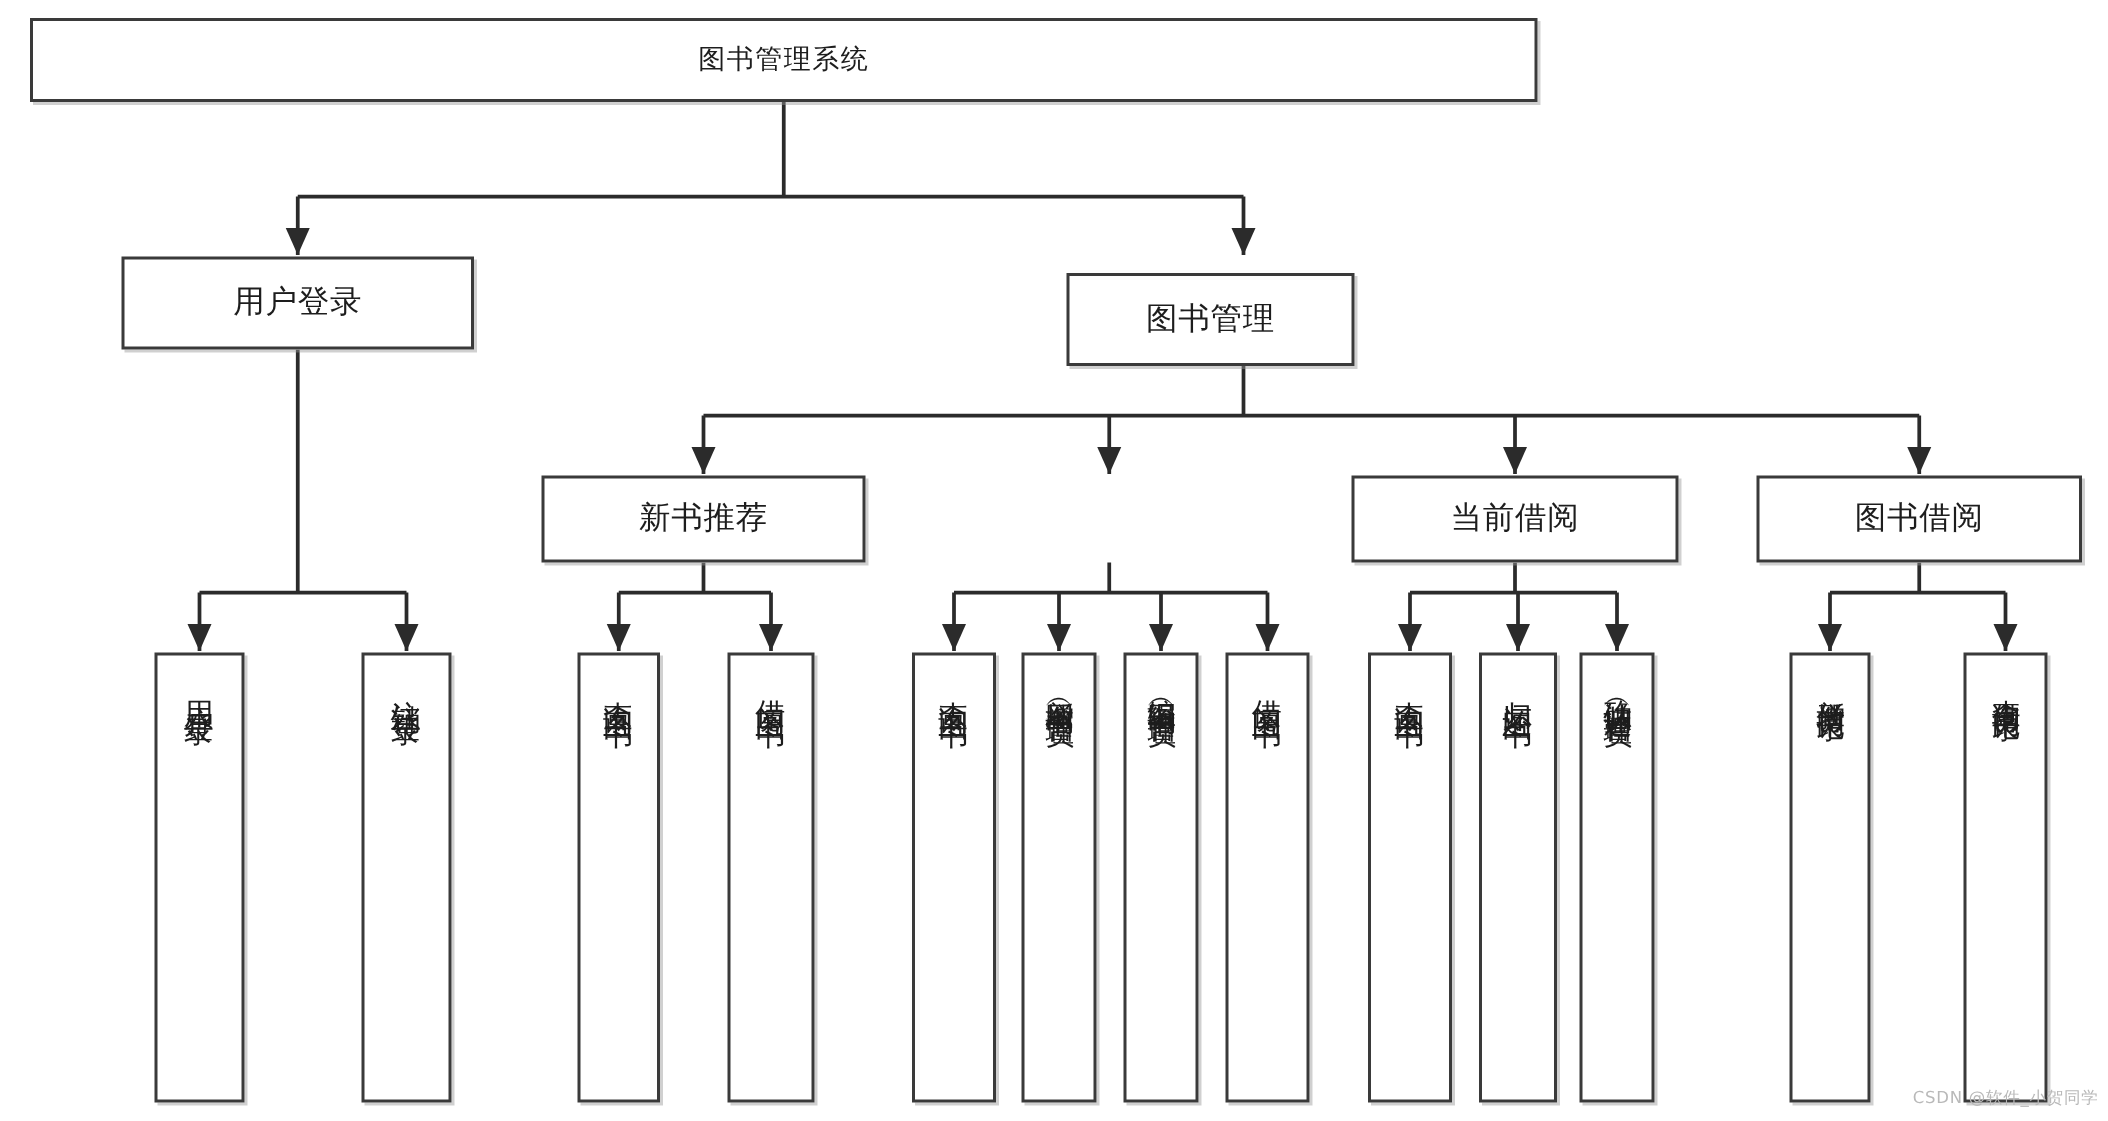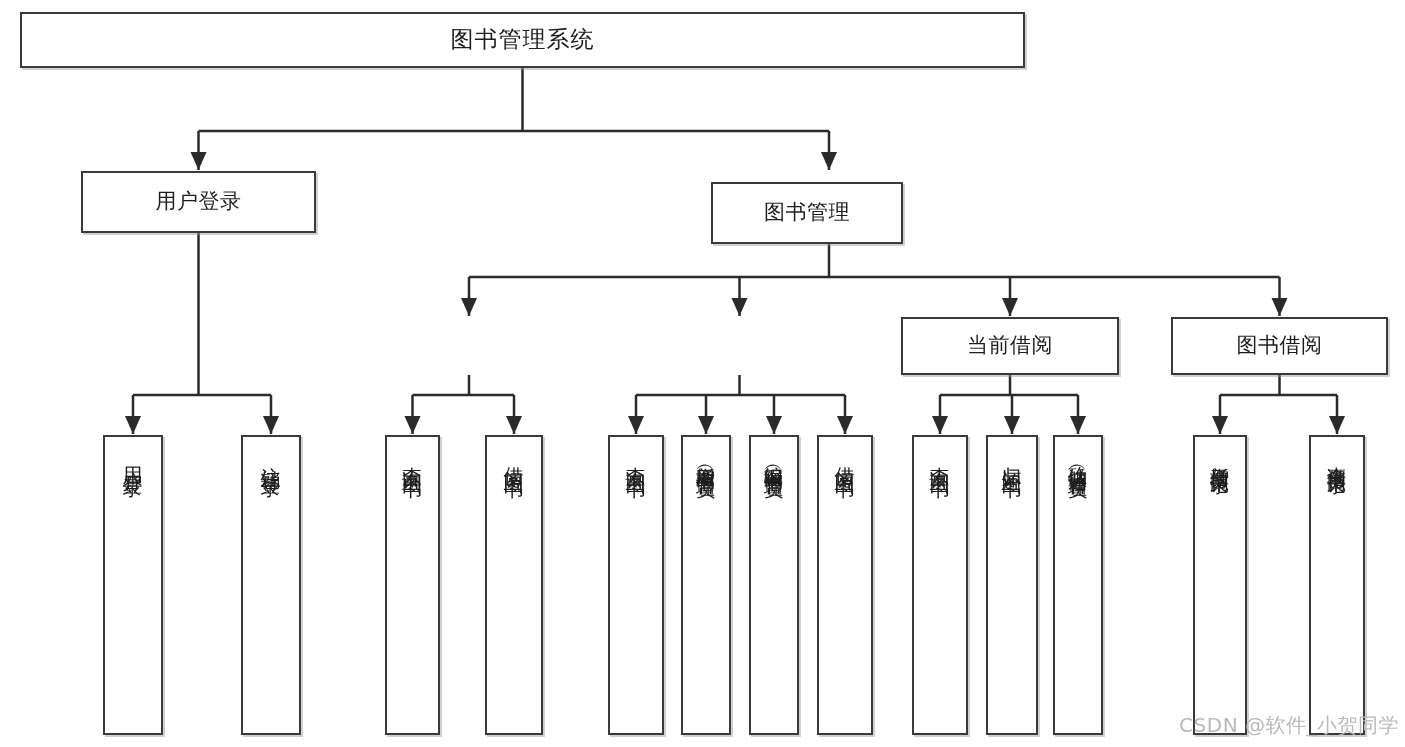--- a/index.html
+++ b/index.html
@@ -29,21 +29,21 @@
     color: #1d1d1d;
     line-height: 1.12;
     text-align: center;
     white-space: pre;
   }
   .node.horiz .label {
     font-size: 21px;
     letter-spacing: 0.5px;
   }
   .node.root .label {
-    font-size: 23px;
+    font-size: 18px;
     letter-spacing: 1px;
   }
   .node.vert {
     align-items: flex-start;
     justify-content: center;
     padding-top: 14px;
   }
   .node.vert .label {
     writing-mode: vertical-rl;
     text-orientation: upright;
@@ -60,21 +60,21 @@
     left: 0;
     top: 0;
     width: 1405px;
     height: 747px;
     pointer-events: none;
   }
   .watermark {
     position: absolute;
     right: 6px;
     bottom: 8px;
-    font-size: 20px;
+    font-size: 11px;
     color: #b9b9b9;
     letter-spacing: 0.5px;
     white-space: nowrap;
   }
 </style>
 </head>
 <body>
 
 <div id="canvas">
 
@@ -137,20 +137,23 @@
     <span class="label">图书管理系统</span>
   </div>
 
   <div class="node horiz" style="left: 81px; top: 171px; width: 235px; height: 62px;">
     <span class="label">用户登录</span>
   </div>
   <div class="node horiz" style="left: 711px; top: 163px; width: 192px; height: 62px; margin-top: 19px;">
     <span class="label">图书管理</span>
   </div>
 
+  <div class="node horiz" style="left: 361px; top: 317px; width: 216px; height: 58px;">
+    <span class="label">新书推荐</span>
+  </div>
   <div class="node horiz" style="left: 901px; top: 317px; width: 218px; height: 58px;">
     <span class="label">当前借阅</span>
   </div>
   <div class="node horiz" style="left: 1171px; top: 317px; width: 217px; height: 58px;">
     <span class="label">图书借阅</span>
   </div>
 
   <div class="node vert" style="left: 103px; top: 435px; width: 60px; height: 300px;">
     <span class="label">用户登录</span>
   </div>

